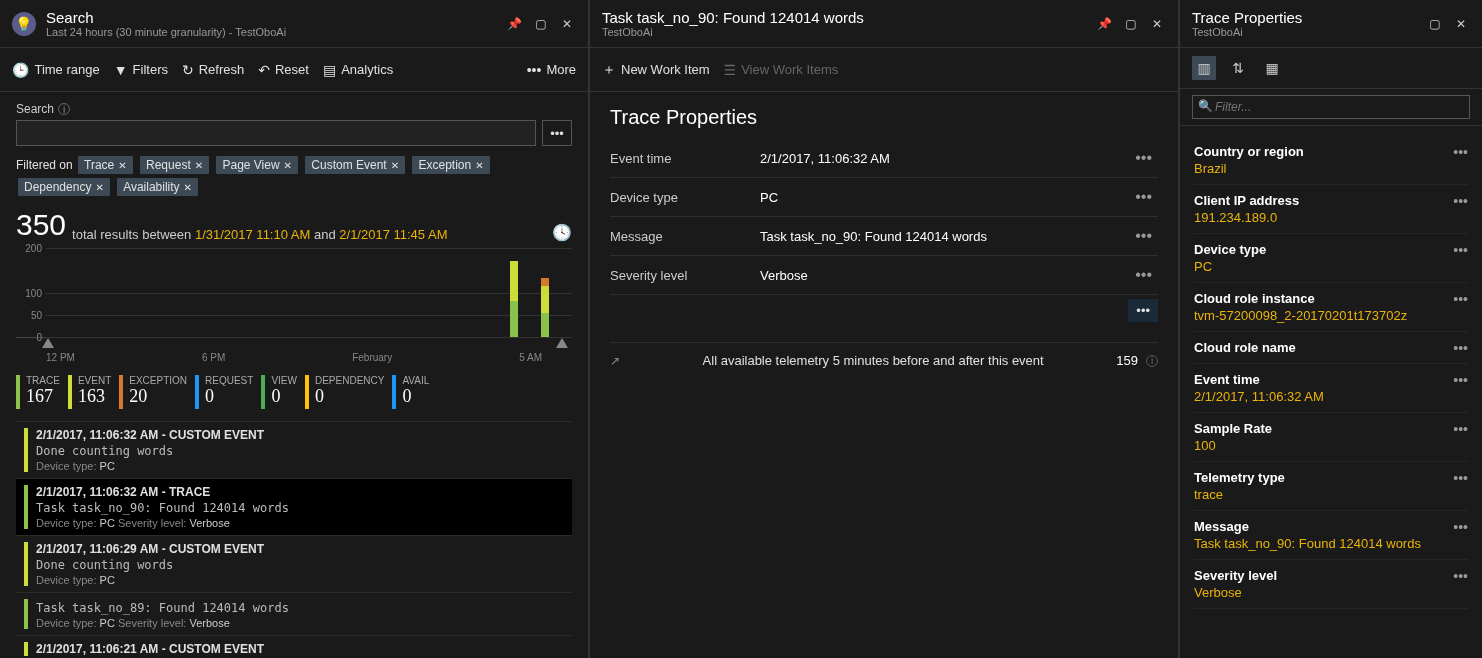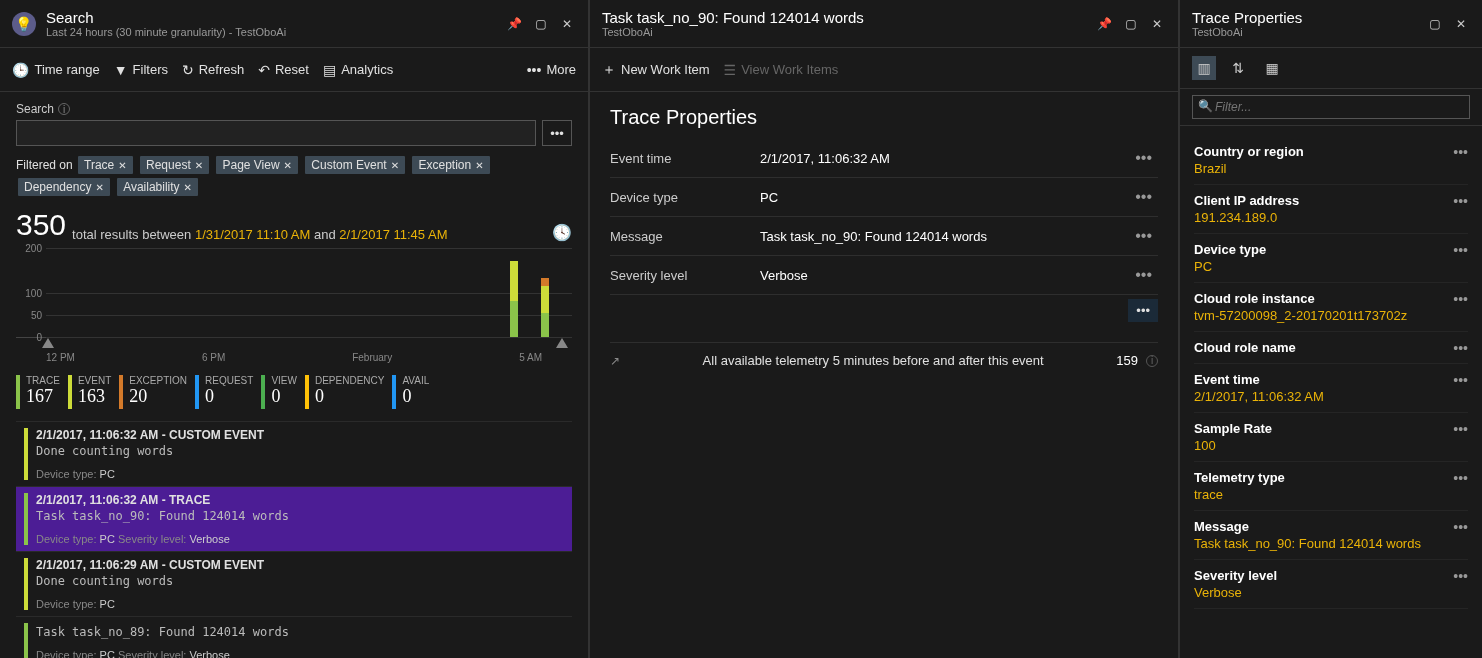--- a/index.html
+++ b/index.html
@@ -63,26 +63,26 @@
   .stats { display:flex; gap:8px; margin-top:12px; }
   .stat { display:flex; gap:6px; cursor:pointer; }
   .stat .bar-accent { width:4px; height:34px; }
   .stat .labels { display:flex; flex-direction:column; }
   .stat .slabel { font-size:10px; color:#aaa; }
   .stat .sval { font-size:18px; font-weight:400; color:#fff;font-family:Liberation Serif, serif; }
 
   
   .events { margin-top:12px; }
   .event { padding:6px 8px; border-top:1px solid #2a2a2a; display:flex; gap:8px; cursor:pointer; }
-  .event.selected { background:#4c1d95; }
+  .event.selected { background:#000000; }
   .event .eaccent { width:4px; align-self:stretch; }
   .event .ebody { flex:1; }
   .event .eheader { font-size:12px; }
   .event .emsg { font-family: Consolas, monospace; font-size:12px; color:#bbb; margin-top:2px; }
-  .event .emeta { font-size:11px; color:#888; margin-top:10px; }
+  .event .emeta { font-size:11px; color:#888; margin-top:2px; }
   .event .emeta .mval { color:#ccc; }
 
   
   .detail-body { flex:1; overflow-y:auto; padding:14px 20px; }
   .section-title { font-size:20px; font-weight:300; color:#fff; margin-bottom:10px; }
   .prop-row { display:flex; align-items:center; padding:10px 0; border-bottom:1px solid #2e2e2e; }
   .prop-row .plabel { width:150px; font-size:13px; color:#ccc; }
   .prop-row .pvalue { flex:1; font-size:13px; color:#fff; }
   .prop-row .pmore { color:#999; font-size:16px; cursor:pointer; padding:0 6px;}
   .more-highlight { background:#1b2a38; display:inline-block; padding:4px 8px; }

